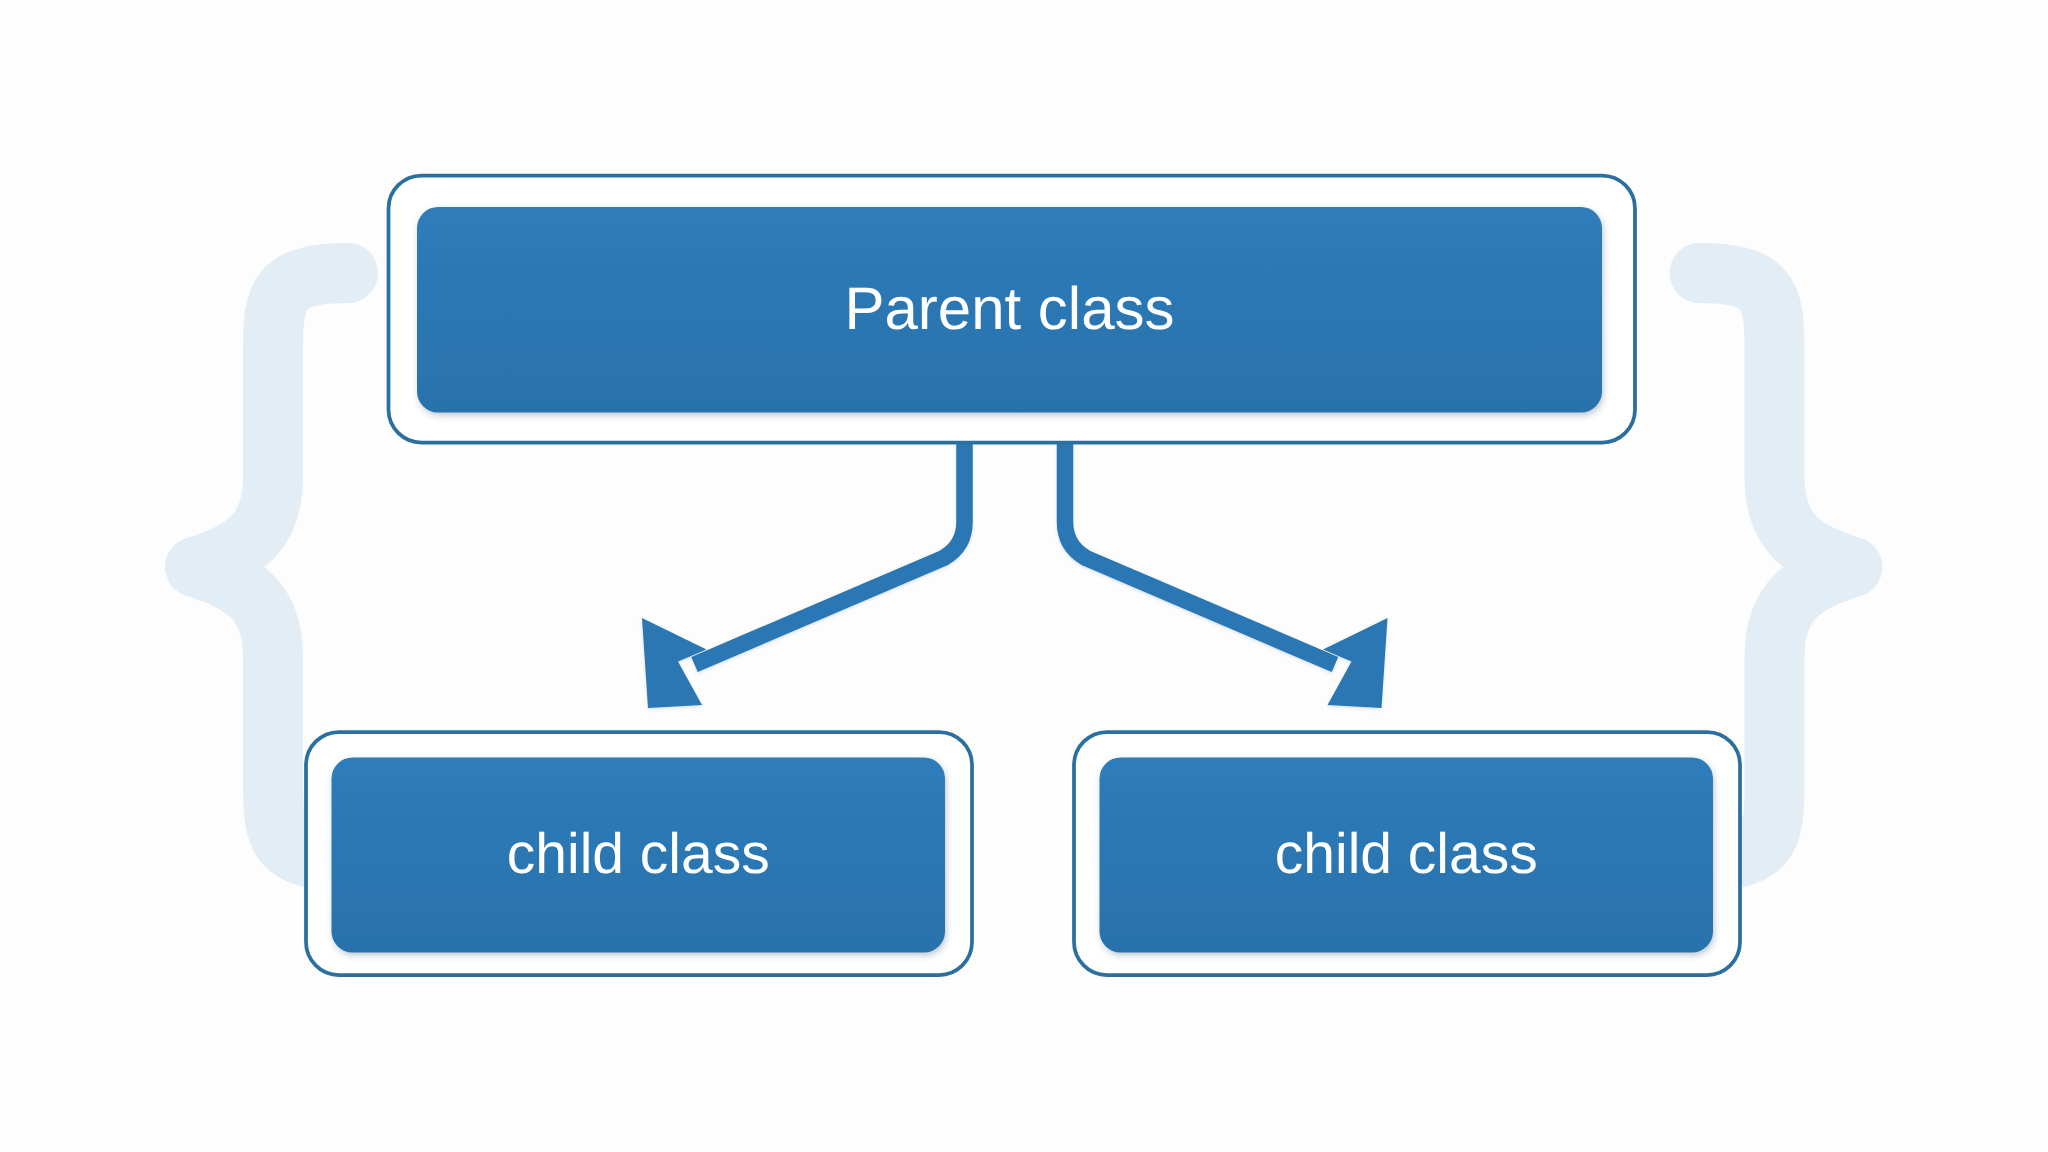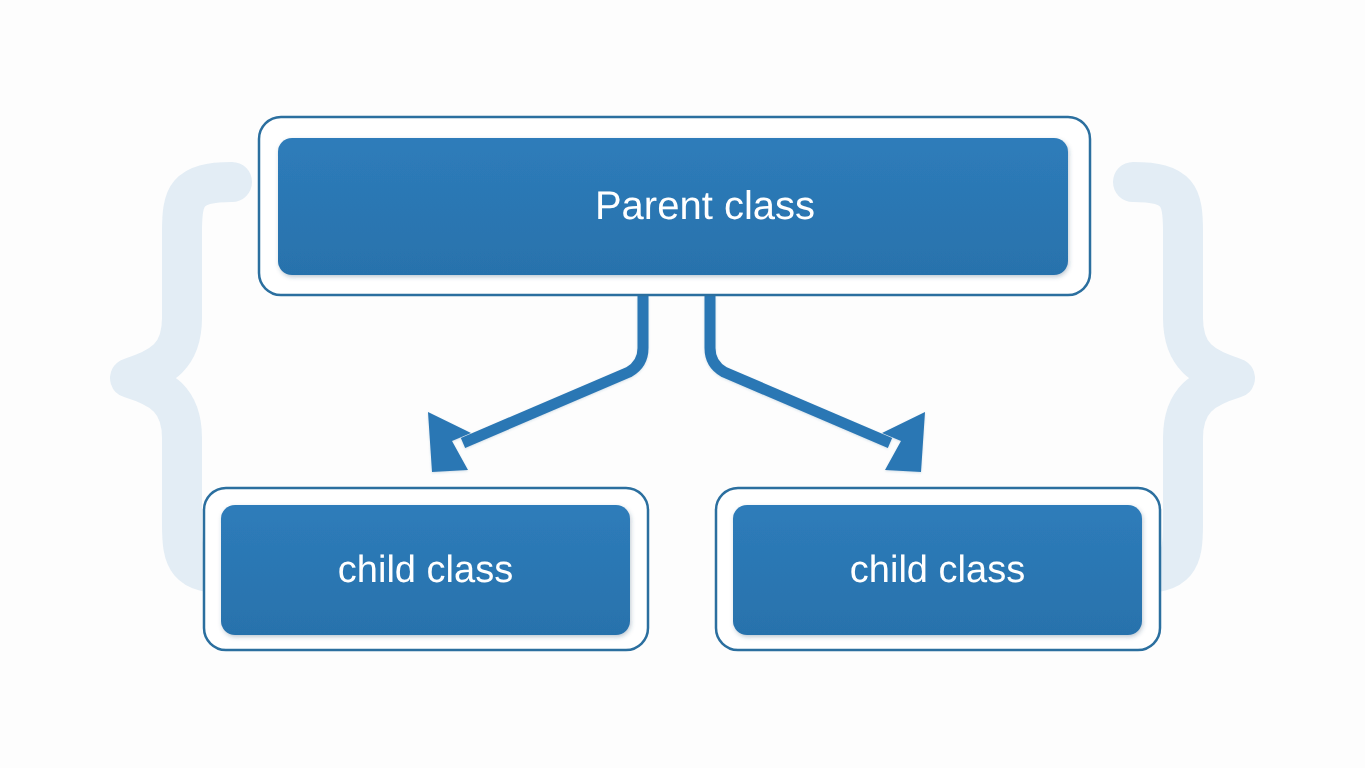--- a/index.html
+++ b/index.html
@@ -34,21 +34,20 @@
     white-space: nowrap;
     pointer-events: none;
     text-rendering: geometricPrecision;
   }
   #parent-label {
     left: 278px;
     top: 138px;
     width: 790px;
     height: 137px;
     font-size: 40px;
-    padding-left: 32px;
   }
   #child-left-label {
     left: 221px;
     top: 505px;
     width: 409px;
     height: 130px;
     font-size: 38px;
   }
   #child-right-label {
     left: 733px;

